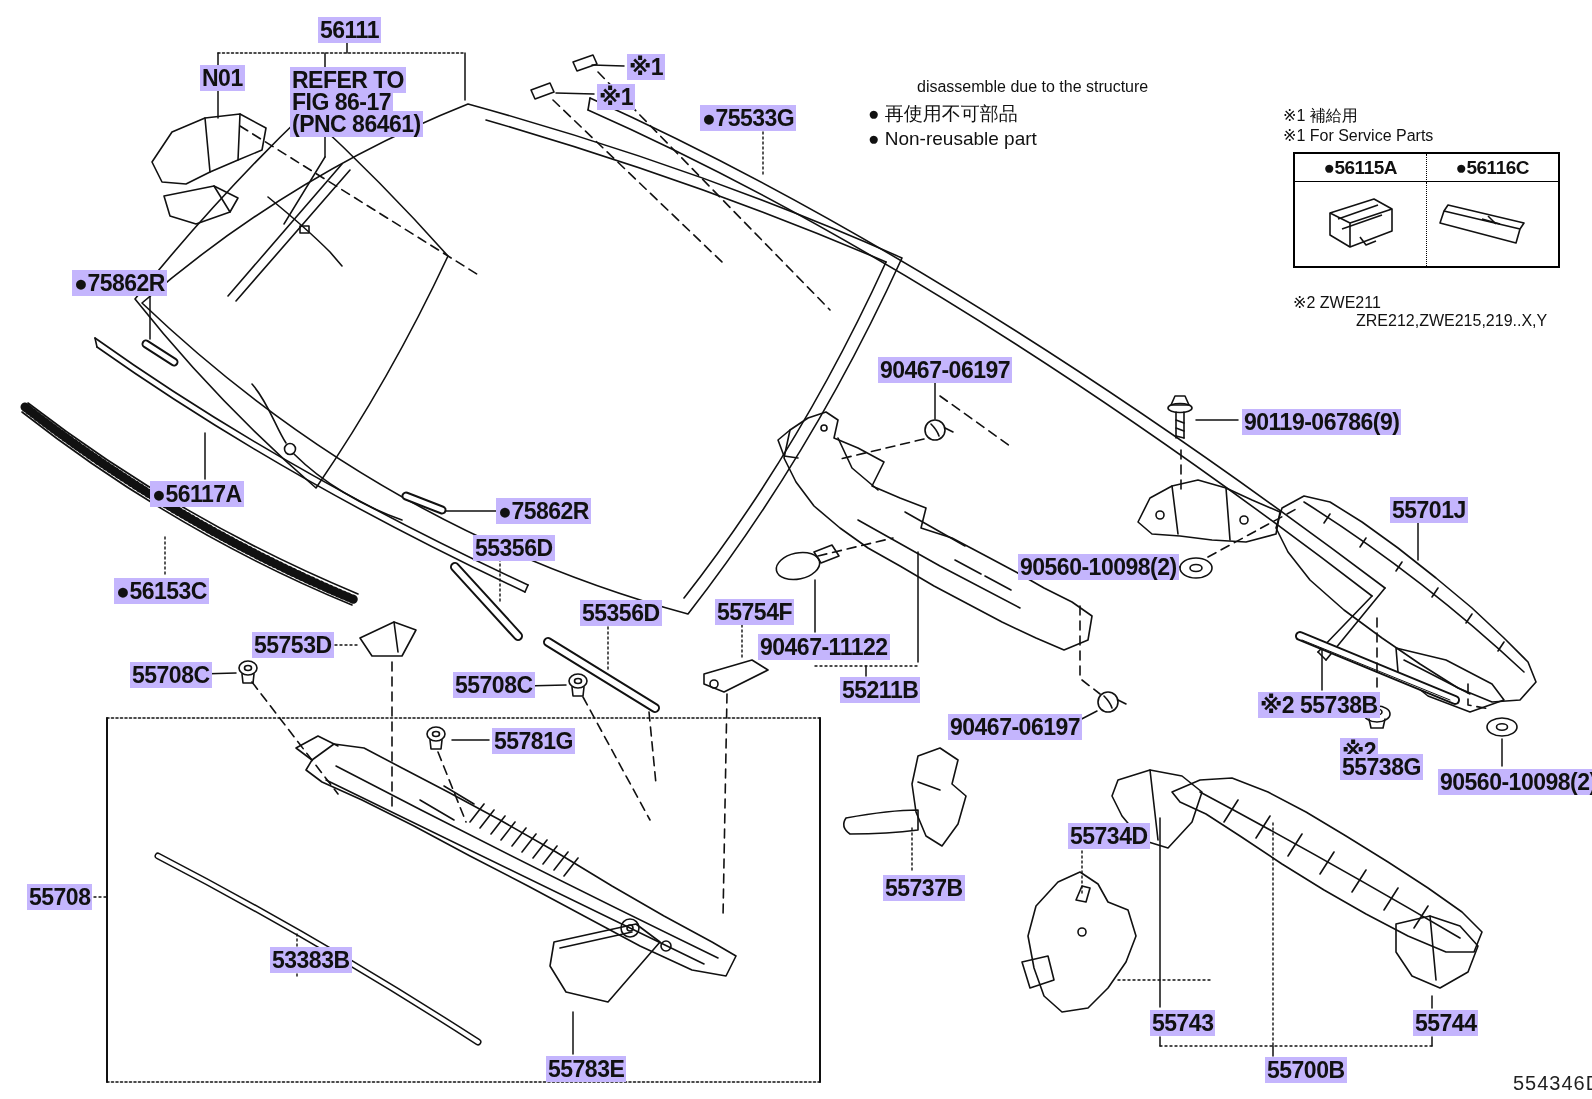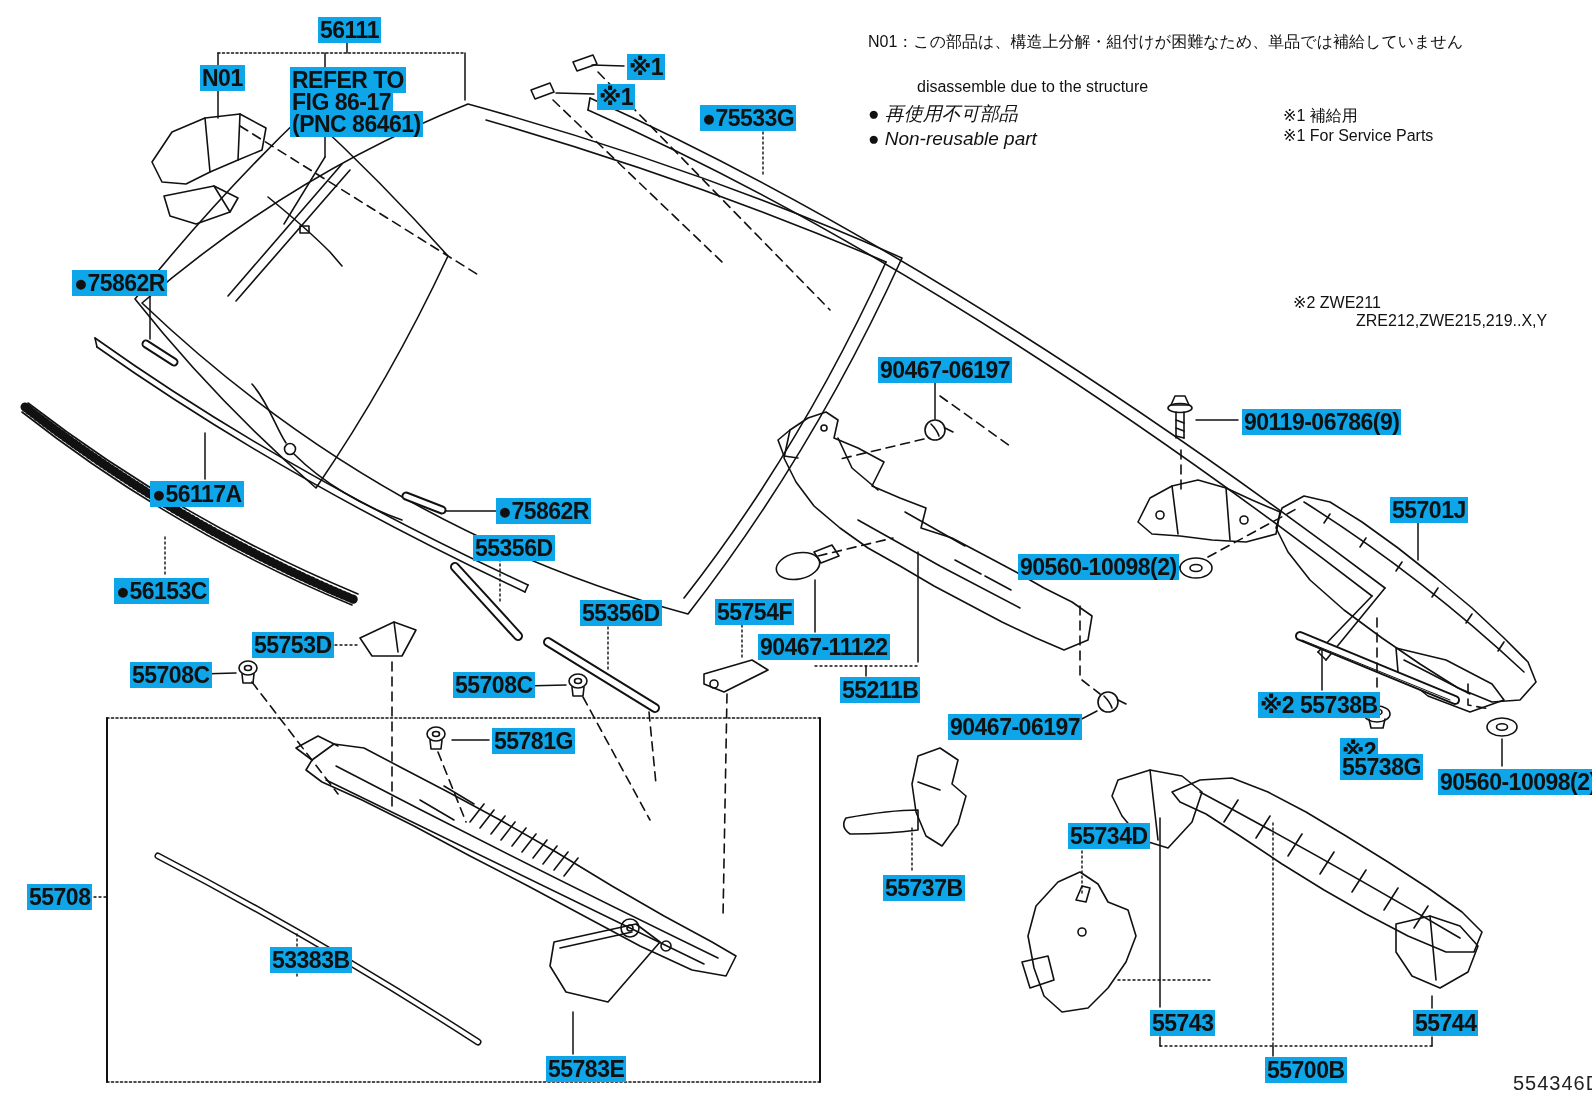--- a/index.html
+++ b/index.html
@@ -1,22 +1,22 @@
 <!DOCTYPE html>
 <html><head>
 <meta charset="utf-8">
 <style>
   html,body{margin:0;padding:0;background:#fff;}
   .stage{position:relative;width:1592px;height:1099px;background:#ffffff;
          font-family:"Liberation Sans","DejaVu Sans",sans-serif;color:#111;overflow:hidden;}
   svg.art{position:absolute;left:0;top:0;}
   .pl{position:absolute;font-weight:bold;font-size:23px;line-height:26px;
-      letter-spacing:-0.5px;white-space:nowrap;background:#0ea5e9;padding:0 2px;}
+      letter-spacing:-0.5px;white-space:nowrap;background:#c4b5fd;padding:0 2px;}
   .note{position:absolute;font-size:16px;line-height:20px;white-space:nowrap;}
-  .note-big{position:absolute;font-size:19px;line-height:24px;white-space:nowrap;font-style:italic;}
+  .note-big{position:absolute;font-size:19px;line-height:24px;white-space:nowrap;}
   .figcode{position:absolute;font-size:20px;letter-spacing:1px;color:#222;white-space:nowrap;}
   .sp-table{position:absolute;left:1293px;top:152px;width:263px;height:112px;
             border:2px solid #000;display:grid;grid-template-columns:1fr 1fr;
             grid-template-rows:28px 1fr;background:#fff;}
   .sp-h{border-bottom:1.5px solid #000;font-weight:bold;font-size:19px;
         display:flex;align-items:center;justify-content:center;letter-spacing:-0.5px;}
   .sp-h.first,.sp-c.first{border-right:1.5px dotted #000;}
   .sp-c{display:flex;align-items:center;justify-content:center;}
 </style>
 </head>
@@ -319,23 +319,48 @@
   <div class="pl" style="left:27px;top:884px">55708</div>
   <div class="pl" style="left:270px;top:947px">53383B</div>
   <div class="pl" style="left:546px;top:1056px">55783E</div>
   <div class="pl" style="left:883px;top:875px">55737B</div>
   <div class="pl" style="left:1068px;top:823px">55734D</div>
   <div class="pl" style="left:1150px;top:1010px">55743</div>
   <div class="pl" style="left:1413px;top:1010px">55744</div>
   <div class="pl" style="left:1265px;top:1057px">55700B</div>
   <div class="figcode" style="left:1513px;top:1072px">554346D</div>
 
-  <div class="note" style="left:868px;top:32px">N01：この部品は、構造上分解・組付けが困難なため、単品では補給していません</div>
   <div class="note" style="left:917px;top:77px">disassemble due to the structure</div>
   <div class="note-big" style="left:868px;top:102px">● 再使用不可部品</div>
   <div class="note-big" style="left:868px;top:127px">● Non-reusable part</div>
   <div class="note" style="left:1283px;top:106px">※1 補給用</div>
   <div class="note" style="left:1283px;top:126px">※1 For Service Parts</div>
   <div class="note" style="left:1293px;top:293px">※2 ZWE211</div>
   <div class="note" style="left:1356px;top:311px">ZRE212,ZWE215,219..X,Y</div>
 
+  <div class="sp-table">
+    <div class="sp-h first">●56115A</div>
+    <div class="sp-h">●56116C</div>
+    <div class="sp-c first">
+      <svg width="120" height="78" viewBox="0 0 120 78">
+        <g fill="none" stroke="#111" stroke-width="1.6" stroke-linejoin="round">
+          <path d="M30,28 L74,14 L92,24 L92,46 L50,62 L30,50 Z"></path>
+          <path d="M30,28 L50,38 L50,62"></path>
+            <path d="M50,38 L92,24"></path>
+          <path d="M38,34 L78,20"></path>
+            <path d="M42,44 L82,30"></path>
+          <path d="M60,52 l6,8 l10,-4"></path>
+        </g>
+      </svg>
+    </div>
+    <div class="sp-c">
+      <svg width="120" height="78" viewBox="0 0 120 78">
+        <g fill="none" stroke="#111" stroke-width="1.6" stroke-linejoin="round">
+          <path d="M12,26 L88,44 L84,58 L8,38 Z"></path>
+          <path d="M12,26 L16,20 L92,38 L88,44"></path>
+          <path d="M50,34 l18,5"></path>
+            <path d="M56,31 l8,8"></path>
+        </g>
+      </svg>
+    </div>
+  </div>
 
 </div>
 
 </body></html>

